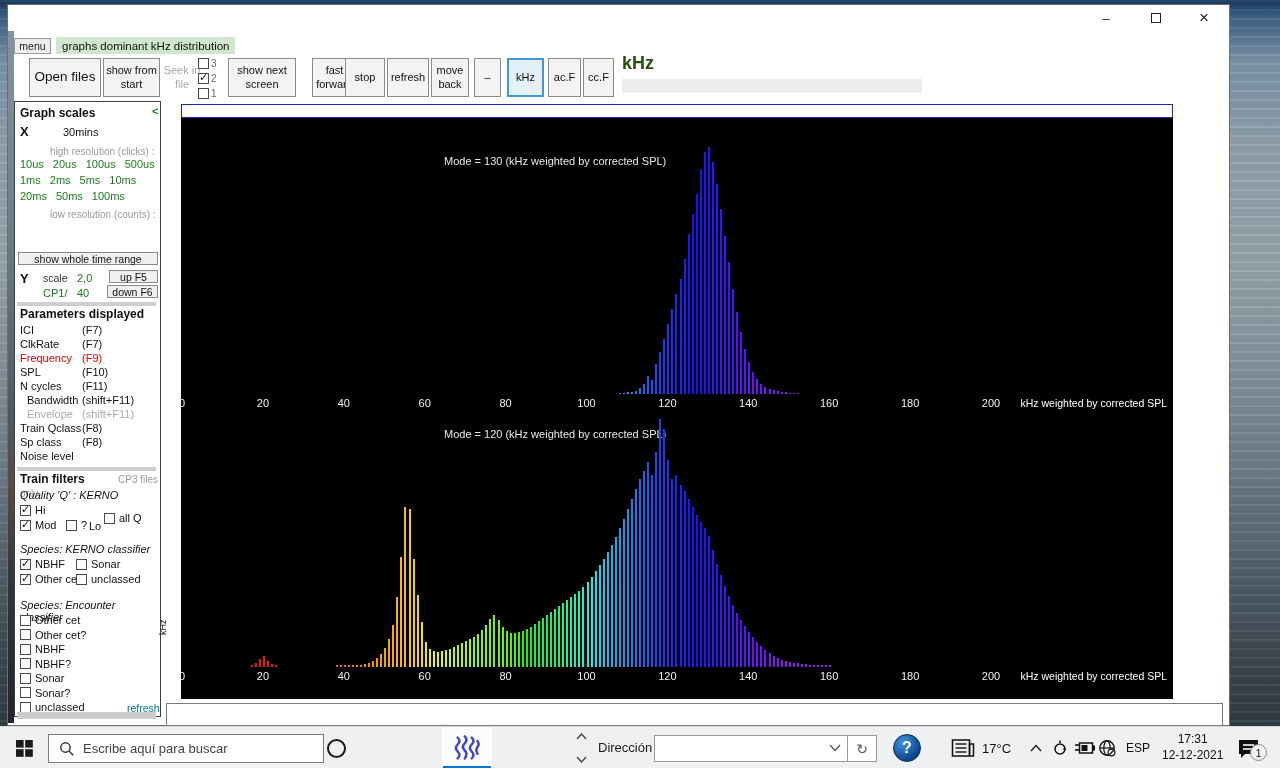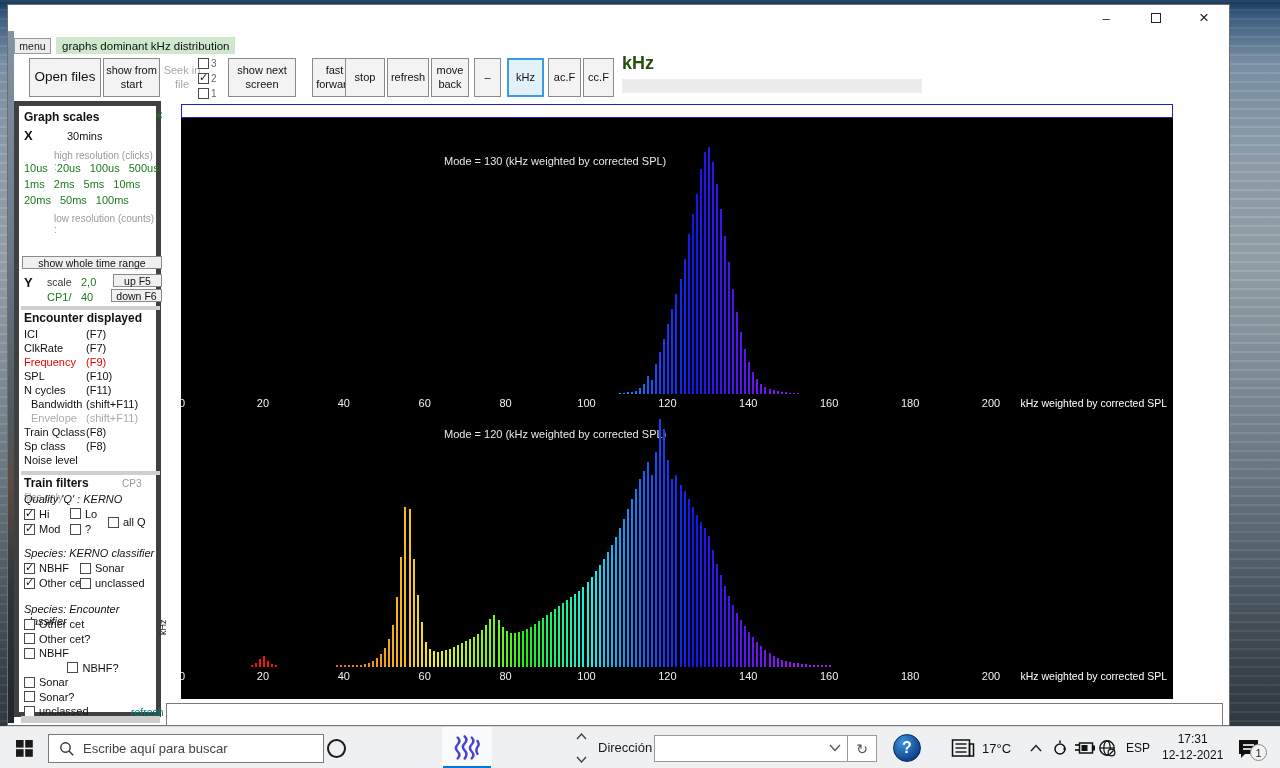--- a/index.html
+++ b/index.html
@@ -28,21 +28,21 @@
   .screen-cbs { position:absolute; left:190px; top:51px; width:30px; }
   .screen-cbs .row { display:flex; align-items:center; height:14px; margin-bottom:1px; }
   .unit-heading { position:absolute; left:614px; top:48px; font-size:18px; font-weight:bold; color:#27500f; }
   .progress-strip { position:absolute; left:614px; top:74px; width:300px; height:14px; background:#ececec; }
   
   .cb { display:inline-block; width:11px; height:11px; background:#fff; border:1px solid #4a4a4a; position:relative; flex:none; }
   .cb.checked::after { content:"✓"; position:absolute; left:0px; top:-3px; font-size:11px; color:#111; }
   .cb-label { font-size:11px; color:#111; margin-left:4px; }
   .cb-label.dim { color:#666; font-size:10px; margin-left:2px; }
   
-  .sidebar { position:absolute; left:6px; top:96px; width:147px; height:616px; background:#fff; border:5px solid #404040; font-size:11px; color:#111; }
+  .sidebar { position:absolute; left:6px; top:96px; width:147px; height:616px; background:#fff; border:1px solid #404040; font-size:11px; color:#111; }
   .sb { position:absolute; left:5px; }
   .sb-title { font-weight:bold; font-size:12px; }
   .gray-label { color:#9a9a9a; font-size:10px;margin-left:30px; }
   .link-row { display:flex; gap:9px; color:#1d7a1d; }
   .link-row span.red { color:#e80000; }
   .divider { position:absolute; left:2px; width:139px; height:4px; background:#cfcfcf; }
   .sb-btn { position:absolute; background:#f0f0f0; border:1px solid #8a8a8a; font-size:10.5px; display:flex; align-items:center; justify-content:center; color:#111; }
   .param-row { position:relative; height:14px; }
   .param-row .pkey { position:absolute; left:62px; }
   .italic { font-style:italic; }
@@ -153,21 +153,21 @@
       <div class="sb-btn" style="left:3px;top:150px;width:140px;height:13px;">show whole time range</div>
       <div class="sb" style="top:169px;font-weight:bold;font-size:13px;">Y</div>
       <div class="sb" style="top:170px;left:28px;color:#333;font-size:10.5px;">scale</div>
       <div class="sb green-val" style="top:170px;left:62px;">2,0</div>
       <div class="sb-btn" style="left:94px;top:168px;width:49px;height:13px;">up F5</div>
       <div class="sb green-val" style="top:185px;left:28px;">CP1/</div>
       <div class="sb green-val" style="top:185px;left:62px;">40</div>
       <div class="sb-btn" style="left:92px;top:183px;width:51px;height:13px;">down F6</div>
       <div class="divider" style="top:200px;"></div>
 
-      <div class="sb sb-title" style="top:205px;">Encounter displayed</div>
+      <div class="sb sb-title" style="top:205px;">Parameters displayed</div>
       <div class="sb" id="param-rows" style="top:222px;width:138px;">
           <div class="param-row"><span class="pname">ICI</span><span class="pkey">(F7)</span></div>
           <div class="param-row"><span class="pname">ClkRate</span><span class="pkey">(F7)</span></div>
           <div class="param-row" style="color: rgb(232, 0, 0);"><span class="pname">Frequency</span><span class="pkey">(F9)</span></div>
           <div class="param-row"><span class="pname">SPL</span><span class="pkey">(F10)</span></div>
           <div class="param-row"><span class="pname">N cycles</span><span class="pkey">(F11)</span></div>
           <div class="param-row"><span class="pname" style="padding-left: 7px;">Bandwidth</span><span class="pkey">(shift+F11)</span></div>
           <div class="param-row" style="color: rgb(171, 171, 171);"><span class="pname" style="padding-left: 7px;">Envelope</span><span class="pkey">(shift+F11)</span></div>
           <div class="param-row"><span class="pname">Train Qclass</span><span class="pkey">(F8)</span></div>
           <div class="param-row"><span class="pname">Sp class</span><span class="pkey">(F8)</span></div>
@@ -178,21 +178,21 @@
       <div class="sb sb-title" style="top:370px;">
         <span>Train filters</span>
         <span class="gray-label" style="font-weight:normal;">CP3 files only</span>
       </div>
       <div class="sb italic" style="top:387px;">Quality  'Q' : KERNO</div>
       <div class="sb" id="quality-boxes" style="top: 402px; width: 138px; height: 30px; position: absolute;">
           <span style="position: absolute; left: 0px; top: 0px; display: flex; align-items: center;">
             <span class="cb checked"></span>
             <span class="cb-label">Hi</span>
           </span>
-          <span style="position: absolute; left: 46px; top: 0px; display: flex; align-items: flex-start;">
+          <span style="position: absolute; left: 46px; top: 16px; display: flex; align-items: flex-start; gap: 8px;">
             <span class="cb"></span>
             <span class="cb-label">Lo</span>
           </span>
           <span style="position: absolute; left: 0px; top: 15px; display: flex; align-items: center;">
             <span class="cb checked"></span>
             <span class="cb-label">Mod</span>
           </span>
           <span style="position: absolute; left: 46px; top: 15px; display: flex; align-items: center;">
             <span class="cb"></span>
             <span class="cb-label">?</span>
@@ -228,21 +228,21 @@
             <span class="cb-label">Other cet</span>
           </div>
           <div style="display: flex; align-items: center; height: 14px; margin-bottom: 0.5px;">
             <span class="cb"></span>
             <span class="cb-label">Other cet?</span>
           </div>
           <div style="display: flex; align-items: center; height: 14px; margin-bottom: 0.5px;">
             <span class="cb"></span>
             <span class="cb-label">NBHF</span>
           </div>
-          <div style="display: flex; align-items: center; height: 14px; margin-bottom: 0.5px; justify-content: center;">
+          <div style="display: flex; align-items: center; height: 14px; margin-bottom: 0.5px;">
             <span class="cb"></span>
             <span class="cb-label">NBHF?</span>
           </div>
           <div style="display: flex; align-items: center; height: 14px; margin-bottom: 0.5px;">
             <span class="cb"></span>
             <span class="cb-label">Sonar</span>
           </div>
           <div style="display: flex; align-items: center; height: 14px; margin-bottom: 0.5px;">
             <span class="cb"></span>
             <span class="cb-label">Sonar?</span>

